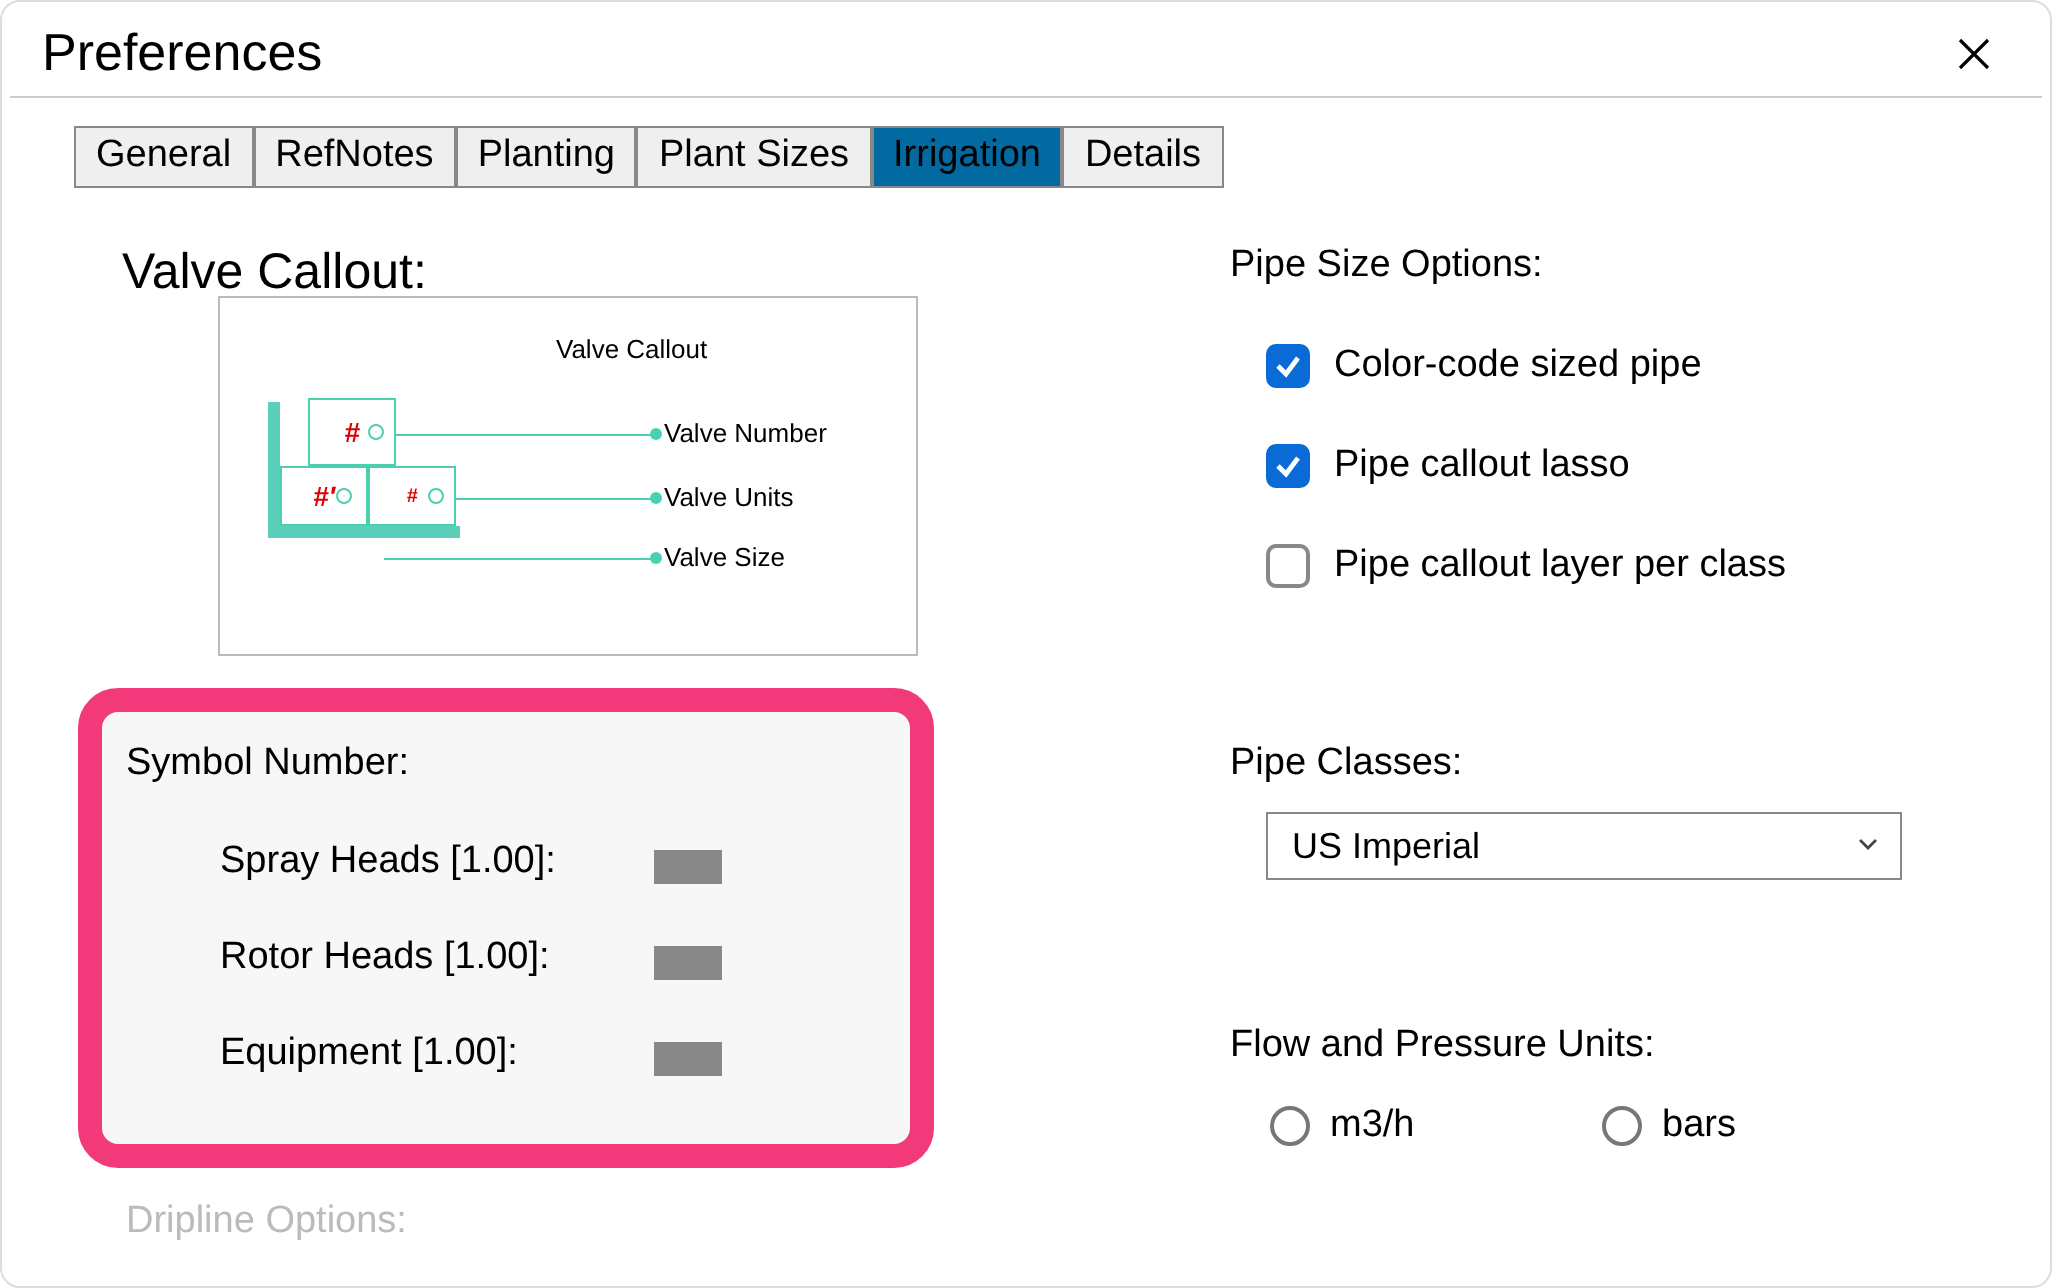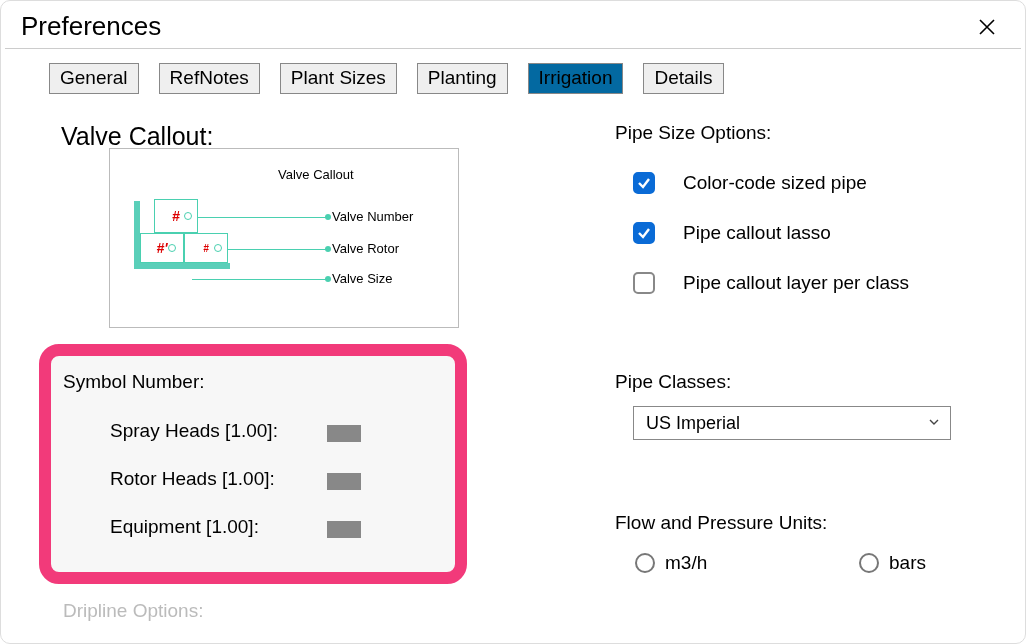--- a/index.html
+++ b/index.html
@@ -40,23 +40,22 @@
     display: flex;
     align-items: center;
     justify-content: center;
   }
   .hr {
     border-top: 1px solid #ccc;
     margin: 0 4px;
   }
   .tabs {
     display: flex;
-    gap: 20px;
+    gap: 0;
     padding: 14px 0 0 36px;
-    margin-left: 12px;
   }
   .tab {
     border: 1px solid #888;
     background: #efefef;
     padding: 3px 10px 4px 10px;
     font-size: 19px;
     cursor: pointer;
   }
   .tab.active {
     background: #0369a1;
@@ -158,21 +157,21 @@
   .pso-label {
     position: absolute;
     left: 614px; top: 28px;
     font-size: 19px;
   }
   .chk-row {
     position: absolute;
     left: 632px;
     display: flex;
     align-items: center;
-    gap: 28px;
+    gap: 12px;
     font-size: 19px;
   }
   .chk {
     width: 22px; height: 22px;
     border: 2px solid #888;
     border-radius: 5px;
     display: flex;
     align-items: center;
     justify-content: center;
     cursor: pointer;
@@ -236,40 +235,40 @@
       <svg width="18" height="18" viewBox="0 0 18 18">
           <path d="M2 2 L16 16 M16 2 L2 16" stroke="#000" stroke-width="1.6" fill="none"></path>
         </svg>
     </div>
   </div>
   <div class="hr"></div>
 
   <div class="tabs">
     <div class="tab">General</div>
     <div class="tab">RefNotes</div>
+    <div class="tab">Planting</div>
     <div class="tab">Plant Sizes</div>
-    <div class="tab">Planting</div>
     <div class="tab active">Irrigation</div>
     <div class="tab">Details</div>
   </div>
 
   <div class="content">
 
     <div class="group-label valve-callout-label">Valve Callout:</div>
 
     <div class="valve-preview">
 
       <div class="vp-label" style="left:168px; top:18px;">Valve Callout</div>
 
       <div class="vp-line" style="left:78px; top:68px; width:140px;"></div>
       <div class="vp-line" style="left:110px; top:100px; width:108px;"></div>
       <div class="vp-line" style="left:82px; top:130px; width:136px;"></div>
 
       <div class="vp-label" style="left:222px; top:60px;">Valve Number</div>
-      <div class="vp-label" style="left:222px; top:92px;">Valve Rotor</div>
+      <div class="vp-label" style="left:222px; top:92px;">Valve Units</div>
       <div class="vp-label" style="left:222px; top:122px;">Valve Size</div>
 
       <div class="vp-box" style="left:44px; top:50px; width:44px; height:34px; display:flex; align-items:center; justify-content:center;">
         <span class="hash">#</span>
       </div>
       <div class="dot-left" style="left:74px; top:63px;"></div>
       <div class="vp-box" style="left:30px; top:84px; width:44px; height:30px; display:flex; align-items:center; justify-content:center;">
         <span class="hash">#'</span>
       </div>
       <div class="vp-box" style="left:74px; top:84px; width:44px; height:30px; display:flex; align-items:center; justify-content:center;">
@@ -333,19 +332,19 @@
             <path d="M2 4 L6 8 L10 4" stroke="#444" stroke-width="1.4" fill="none"></path>
           </svg>
       </span>
     </div>
 
     <div class="fpu-label">Flow and Pressure Units:</div>
     <div class="radio-row" style="left:634px; top:458px;">
       <div class="radio"></div>
       <span>m3/h</span>
     </div>
-    <div class="radio-row" style="left:858px; top:458px;align-items:center;">
+    <div class="radio-row" style="left:800px; top:458px;align-items:center;">
       <div class="radio"></div>
       <span>bars</span>
     </div>
 
   </div>
 </div>
 
 </body></html>

